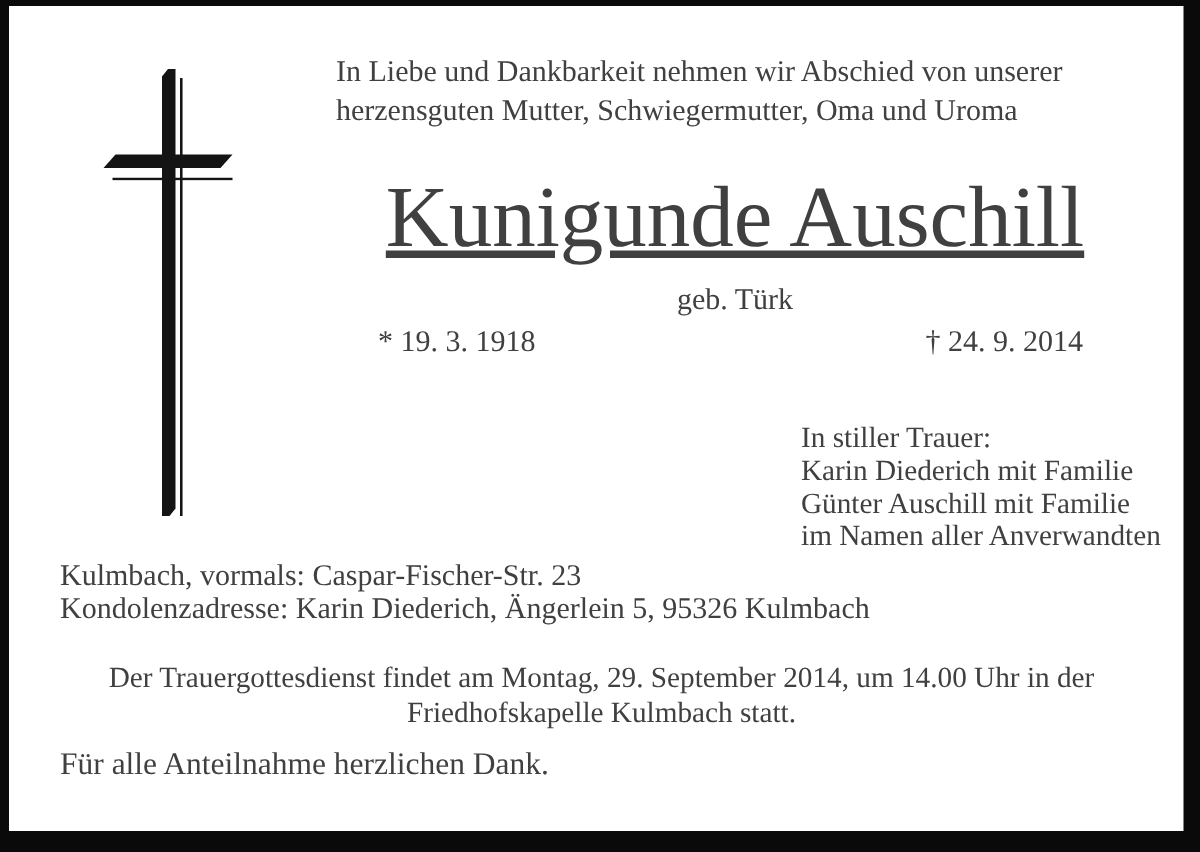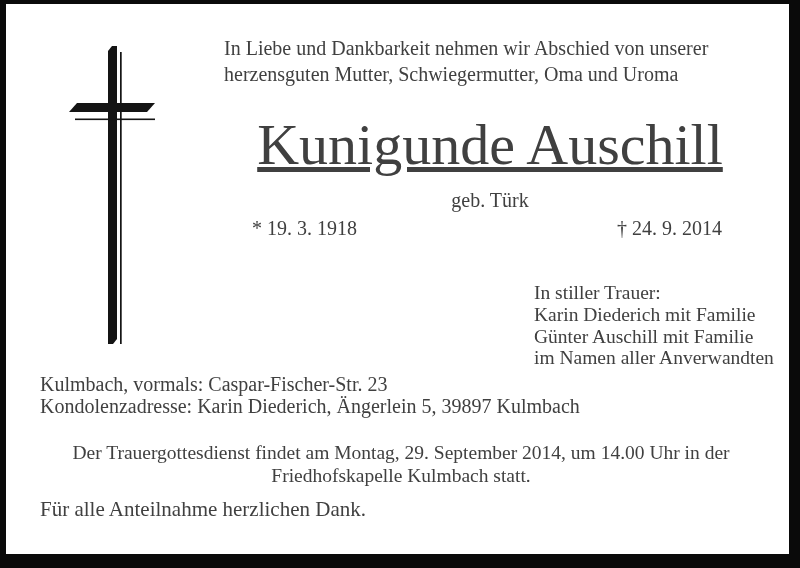--- a/index.html
+++ b/index.html
@@ -138,21 +138,21 @@
 
     <div class="abs mourning">
       <div>In stiller Trauer:</div>
       <div>Karin Diederich mit Familie</div>
       <div>Günter Auschill mit Familie</div>
       <div>im Namen aller Anverwandten</div>
     </div>
 
     <div class="abs address">
       <div>Kulmbach, vormals: Caspar-Fischer-Str. 23</div>
-      <div>Kondolenzadresse: Karin Diederich, Ängerlein 5, 39897 Kulmbach</div>
+      <div>Kondolenzadresse: Karin Diederich, Ängerlein 5, 95326 Kulmbach</div>
     </div>
 
     <div class="abs service">Der Trauergottesdienst findet am Montag, 29. September 2014, um 14.00 Uhr in der Friedhofskapelle Kulmbach statt.</div>
 
     <div class="abs thanks">Für alle Anteilnahme herzlichen Dank.</div>
 
   </div>
 </div>
 
 </body></html>

